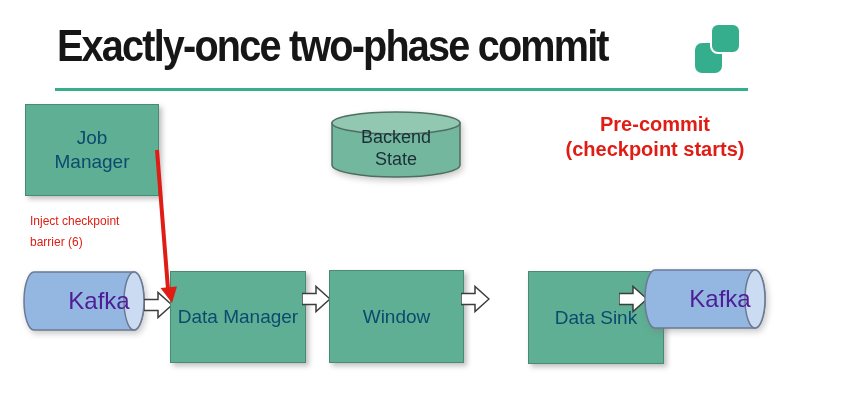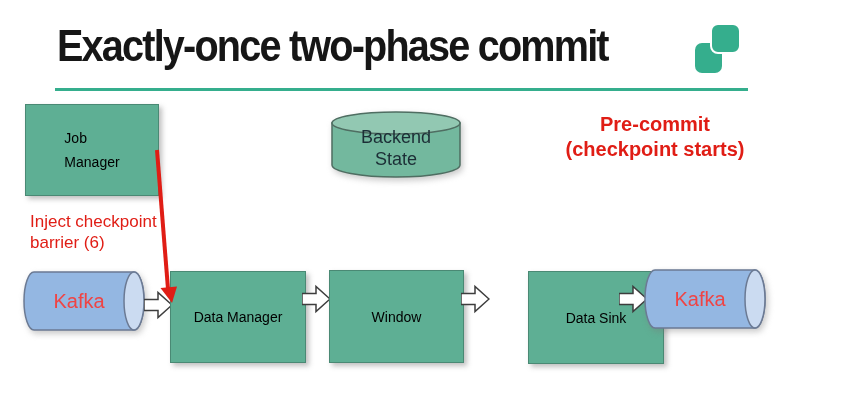--- a/index.html
+++ b/index.html
@@ -18,41 +18,41 @@
 
   
   .logo { position:absolute; left:693px; top:23px; width:52px; height:54px; }
   .logo .back  { position:absolute; left:2px; top:20px; width:27px; height:30px; background:#35AE8D; border-radius:7px; }
   .logo .front { position:absolute; left:17px; top:0; width:27px; height:27px; background:#35AE8D; border-radius:8px; border:2.5px solid #ffffff; }
 
   
   .gbox {
     position:absolute; background:#5EAF94; border:1px solid rgba(45,80,68,0.4);
     box-shadow:3px 3px 5px rgba(115,115,115,0.45);
-    display:flex; align-items:center; justify-content:center; 
-    color:#000000; font-size:14px; line-height:24px;
+    display:flex; align-items:center; justify-content:center; text-align:center;
+    color:#0c4a6e; font-size:19px; line-height:24px;
   }
   .box-job    { left:25px;  top:104px; width:132px; height:90px; }
   .box-source { left:170px; top:271px; width:134px; height:90px; }
   .box-window { left:329px; top:270px; width:133px; height:91px; }
   .box-sink   { left:488px; top:271px; width:134px; height:91px;margin-left:40px; }
   .gbox span { display:block; }
 
   
   .cyl-svg { position:absolute; filter:drop-shadow(2px 3px 3px rgba(120,120,120,0.4)); }
   .cyl-label {
     position:absolute; display:flex; align-items:center; justify-content:center;
     text-align:center; color:#1C2E36; font-size:18px; line-height:22px;
   }
-  .kafka-label { color:#ef4444; font-size:20px; }
+  .kafka-label { color:#4c1d95; font-size:24px;padding-left:20px; }
 
   
   .red-note { position:absolute; color:#E01D15; }
   .pre-commit { left:545px; top:112px; width:220px; text-align:center; font-weight:bold; font-size:20px; line-height:25px; }
-  .inject { left:30px; top:211px; font-size:17px; line-height:21px; }
+  .inject { left:30px; top:211px; font-size:12px; line-height:21px; }
   .red-note span { display:block; }
 
   
   .flow-arrow { position:absolute; }
 
   
   .overlay { position:absolute; left:0; top:0; width:865px; height:416px; pointer-events:none; }
 </style>
 </head>
 <body>

